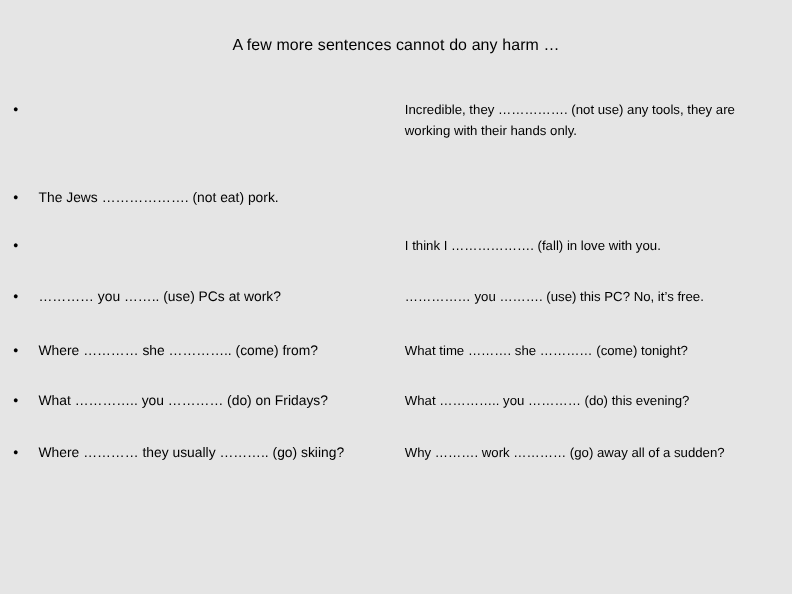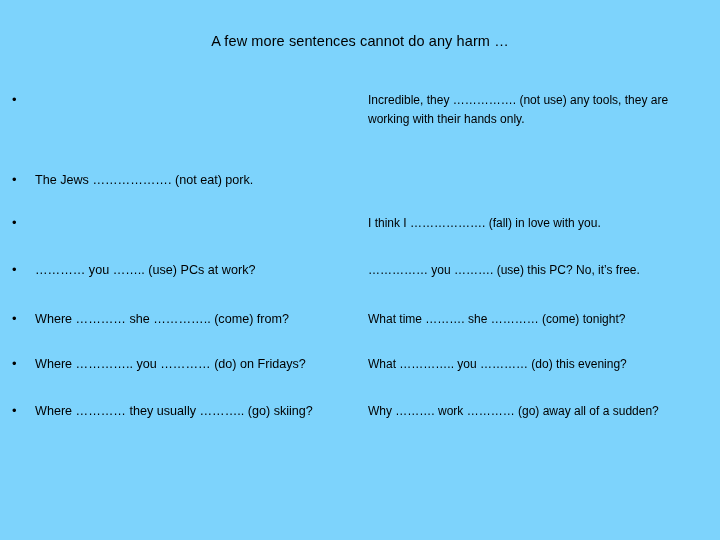--- a/index.html
+++ b/index.html
@@ -13,21 +13,21 @@
     font-family: "Liberation Sans", sans-serif;
     color: #000000;
     overflow: hidden;
     position: relative;
   }
 
   .slide {
     position: relative;
     width: 720px;
     height: 540px;
-    background: #7dd3fc;
+    background: #e5e5e5;
   }
 
   .slide-title {
     position: absolute;
     left: 0;
     top: 31px;
     width: 720px;
     text-align: center;
     font-size: 14.5px;
     line-height: 20px;
@@ -121,21 +121,21 @@
     </div>
 
     <div class="row row-4">
       <span class="bullet-mark">•</span>
       <span class="col-left">Where ………… she ………….. (come) from?</span>
       <span class="col-right">What time ………. she ………… (come) tonight?</span>
     </div>
 
     <div class="row row-5">
       <span class="bullet-mark">•</span>
-      <span class="col-left">Where ………….. you ………… (do) on Fridays?</span>
+      <span class="col-left">What ………….. you ………… (do) on Fridays?</span>
       <span class="col-right">What ………….. you ………… (do) this evening?</span>
     </div>
 
     <div class="row row-6">
       <span class="bullet-mark">•</span>
       <span class="col-left">Where ………… they usually ……….. (go) skiing?</span>
       <span class="col-right">Why ………. work ………… (go) away all of a sudden?</span>
     </div>
 
   </div>

